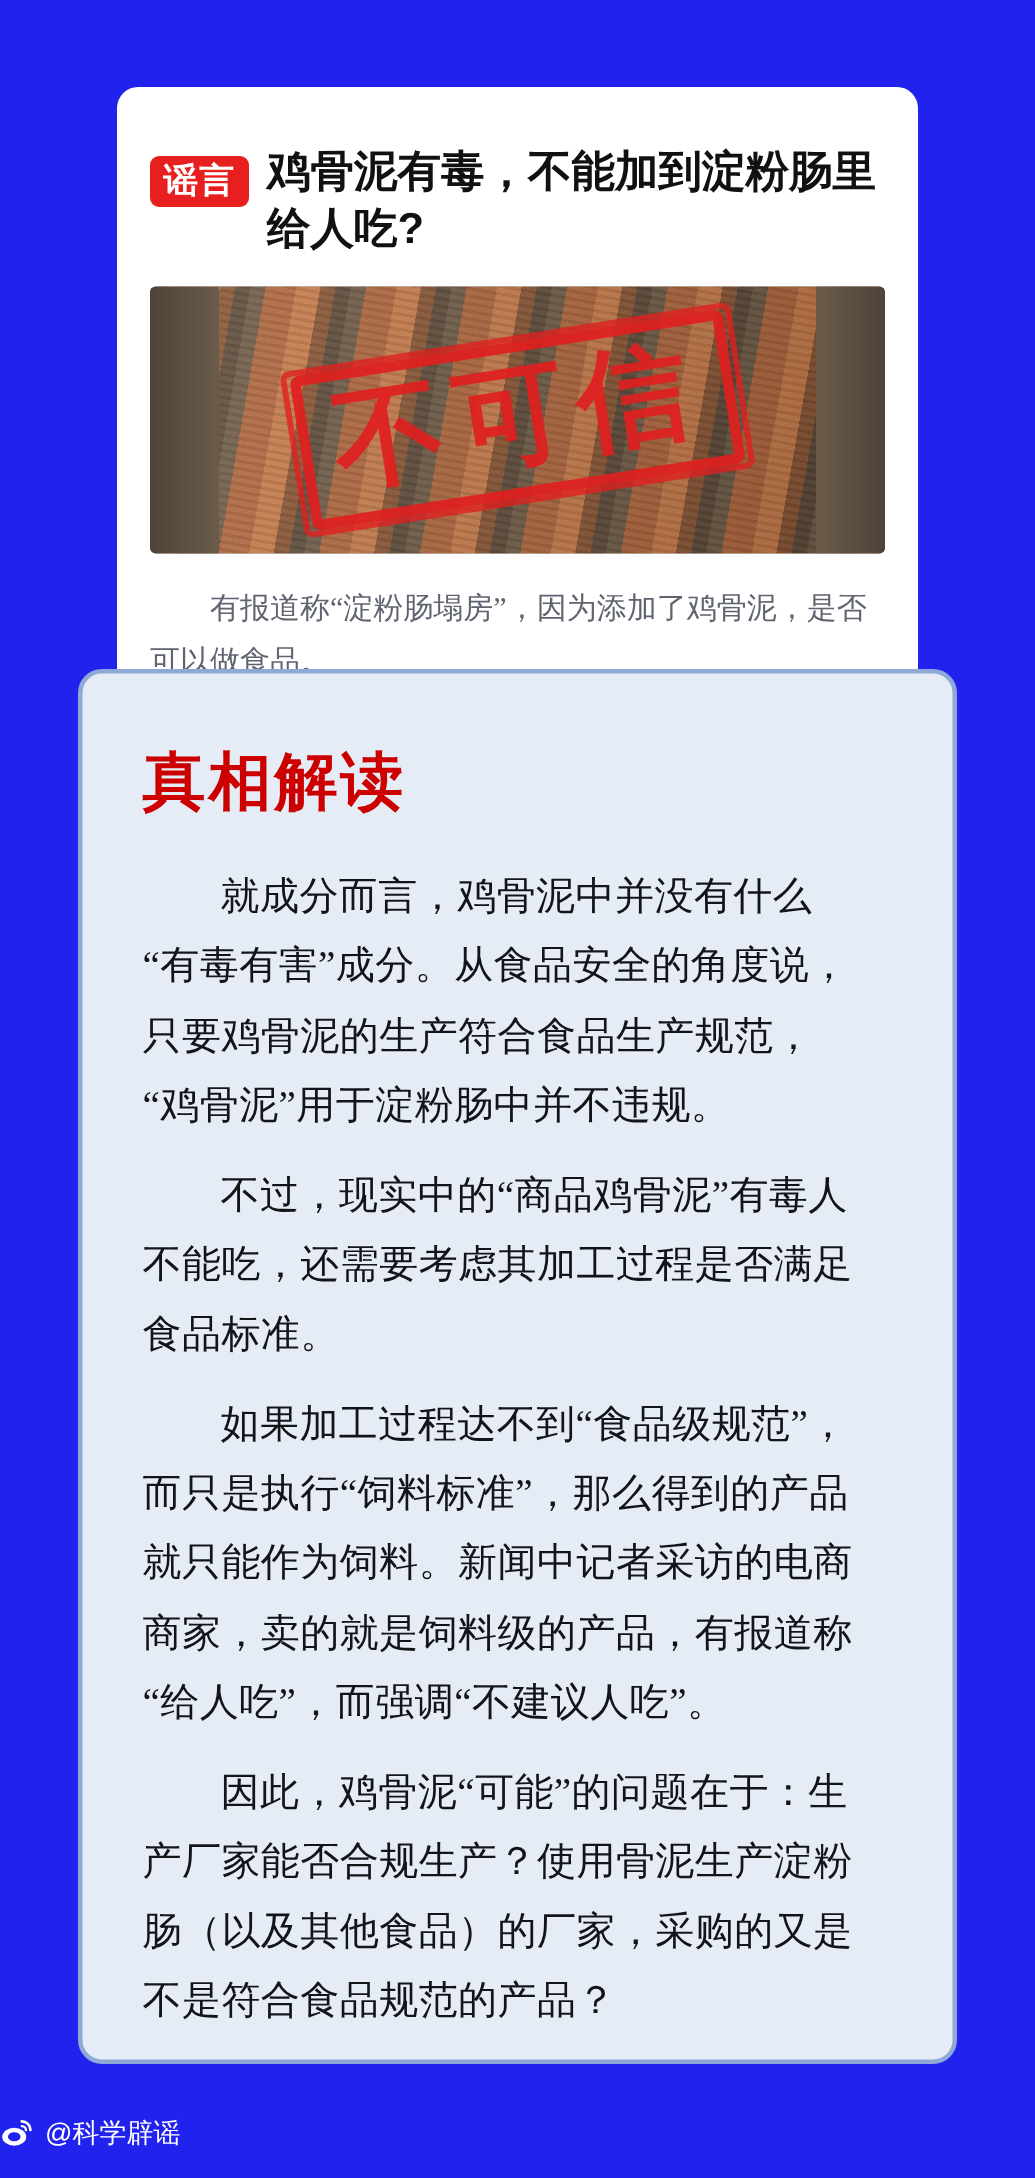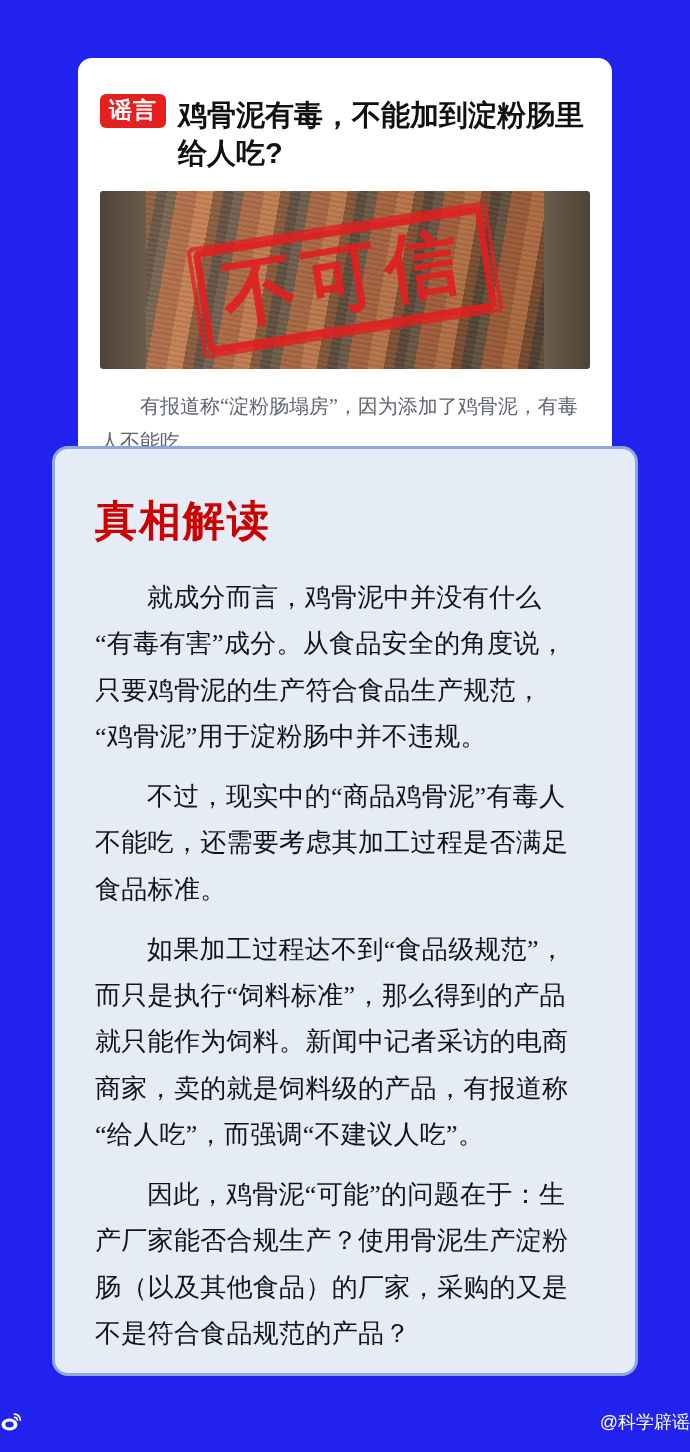--- a/index.html
+++ b/index.html
@@ -42,21 +42,21 @@
 
   .rumor-badge {
     flex: 0 0 auto;
     background: #e81f1f;
     color: #ffffff;
     font-size: 23px;
     font-weight: bold;
     border-radius: 6px;
     padding: 5px 9px 6px 9px;
     line-height: 1;
-    margin-top: 10px;
+    margin-top: 20px;
     letter-spacing: 1px;
   }
 
   .rumor-title {
     font-size: 29px;
     font-weight: bold;
     color: #111111;
     line-height: 1.32;
     letter-spacing: 0px;
     margin-top: 12px;
@@ -170,21 +170,21 @@
   }
 
   
   .footer {
     position: absolute;
     left: 0;
     right: 0;
     bottom: 18px;
     display: flex;
     align-items: center;
-    justify-content: space-between;
+    justify-content: flex-start;
     gap: 8px;
     color: #ffffff;
     font-size: 18px;
   }
   .weibo-icon {
     width: 22px;
     height: 22px;
     display: inline-block;
     position: relative;
   }
@@ -203,21 +203,21 @@
     </div>
 
     <div class="photo-wrap">
       <div class="photo-bg"></div>
       <div class="photo-grain"></div>
       <div class="photo-edge-l"></div>
       <div class="photo-edge-r"></div>
       <div class="stamp">不可信</div>
     </div>
 
-    <div class="rumor-desc">有报道称“淀粉肠塌房”，因为添加了鸡骨泥，有毒人不能吃。</div>
+    <div class="rumor-desc">有报道称“淀粉肠塌房”，因为添加了鸡骨泥，是否可以做食品。</div>
   </div>
 
   <div class="truth-card">
     <div class="truth-title">真相解读</div>
     <div class="truth-body">
       <p>就成分而言，鸡骨泥中并没有什么“有毒有害”成分。从食品安全的角度说，只要鸡骨泥的生产符合食品生产规范，“鸡骨泥”用于淀粉肠中并不违规。</p>
       <p>不过，现实中的“商品鸡骨泥”有毒人不能吃，还需要考虑其加工过程是否满足食品标准。</p>
       <p>如果加工过程达不到“食品级规范”，而只是执行“饲料标准”，那么得到的产品就只能作为饲料。新闻中记者采访的电商商家，卖的就是饲料级的产品，有报道称“给人吃”，而强调“不建议人吃”。</p>
       <p>因此，鸡骨泥“可能”的问题在于：生产厂家能否合规生产？使用骨泥生产淀粉肠（以及其他食品）的厂家，采购的又是不是符合食品规范的产品？</p>
     </div>

